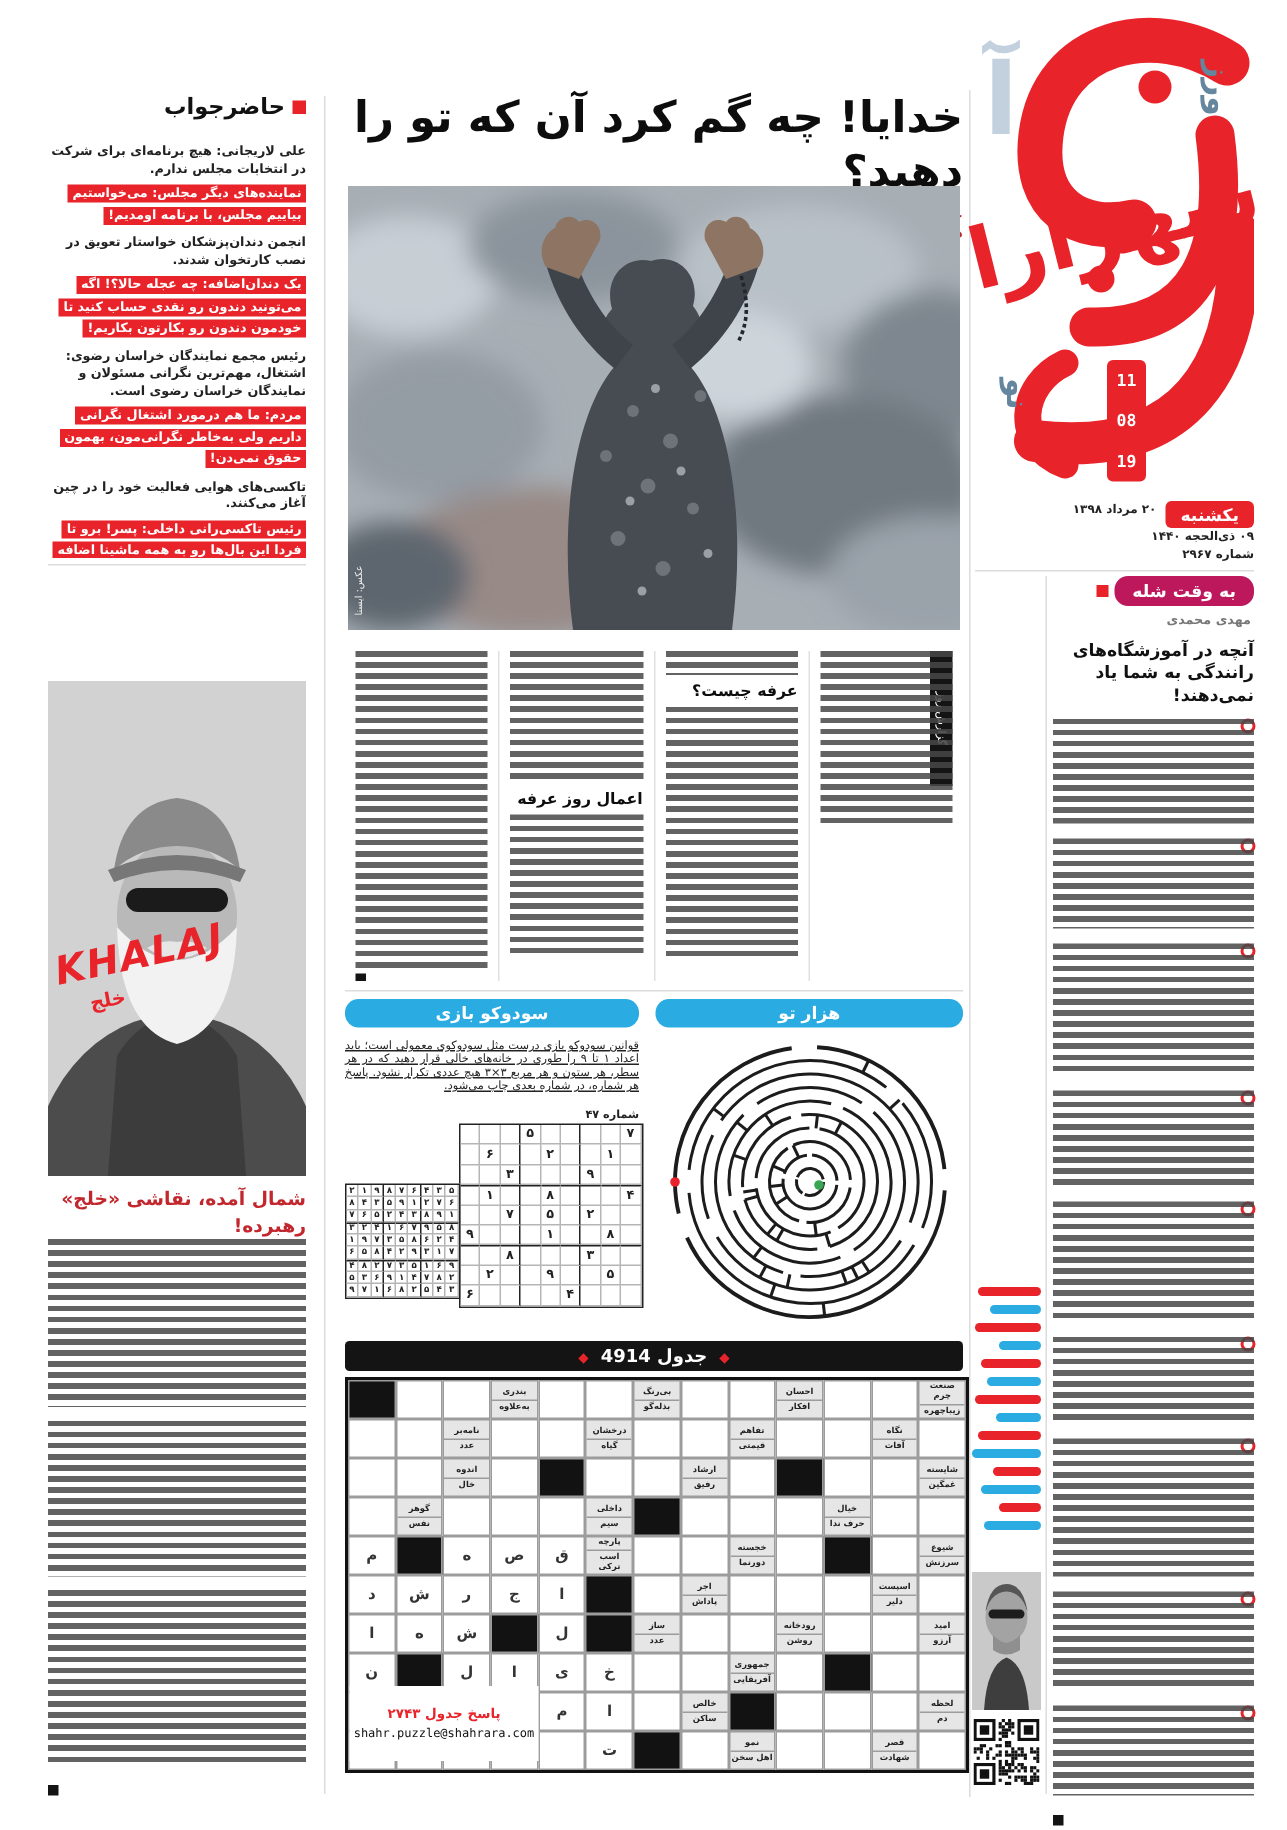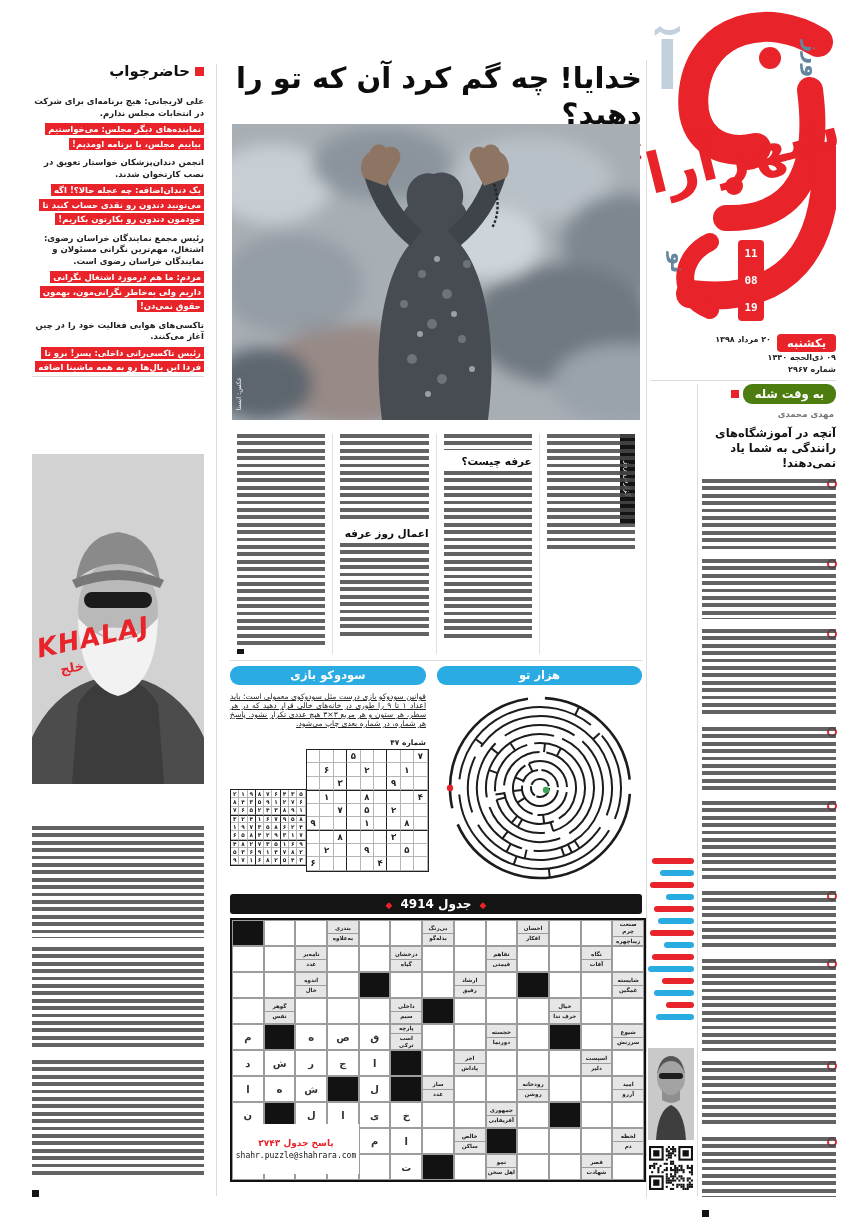--- a/index.html
+++ b/index.html
@@ -85,21 +85,21 @@
   
   #promo{left:650px;top:852px;width:44px;}
   .pl{height:6px;border-radius:3px;margin:6px 0;}
   .plr{background:#e8232a;}
   .plb{background:#2aabe2;}
   #portrait{left:648px;top:1048px;width:46px;height:92px;overflow:hidden;}
   #qr{left:649px;top:1146px;width:44px;height:44px;}
   
   #shole{left:702px;top:384px;width:134px;}
   .shole-head{display:flex;justify-content:flex-start;align-items:center;gap:4px;}
-  .pill-black{background:#4d7c0f;color:#fff;font-weight:bold;font-size:11.5px;padding:3px 12px;border-radius:9px;}
+  .pill-black{background:#be185d;color:#fff;font-weight:bold;font-size:11.5px;padding:3px 12px;border-radius:9px;}
   .red-sq{width:8px;height:8px;background:#e8232a;}
   .shole-author{font-size:8.5px;font-weight:bold;color:#777;margin:5px 2px 0;text-align:right;}
   .shole-lead{font-size:11.5px;font-weight:bold;line-height:15px;margin:7px 0 8px;text-align:right;}
   .para{position:relative;margin-bottom:10px;}
   .ring{position:absolute;right:-1px;top:0;width:6px;height:6px;border:2px solid #e8232a;border-radius:50%;background:#fff;}
   .endsq{width:7px;height:7px;background:#141414;float:left;margin-top:3px;}
 </style>
 </head>
 <body>
 
@@ -678,20 +678,21 @@
       <ellipse cx="86" cy="156" rx="40" ry="50" fill="#b9b9b9"></ellipse>
       <path d="M46 164 Q48 232 86 242 Q124 232 126 164 Q106 186 86 186 Q66 186 46 164 Z" fill="#f2f2f2"></path>
       <path d="M66 178 Q86 192 106 178 Q96 172 86 174 Q76 172 66 178 Z" fill="#e6e6e6"></path>
       <rect x="52" y="138" width="68" height="16" rx="8" fill="#1b1b1b"></rect>
       <path d="M44 126 Q50 82 86 78 Q122 82 128 126 Q110 110 86 110 Q62 110 44 126 Z" fill="#8a8a8a"></path>
       <path d="M40 126 Q86 106 132 126 L128 134 Q86 118 44 134 Z" fill="#777"></path>
     </svg>
     <div id="khalaj">KHALAJ</div>
     <div id="khalaj-sig">خلج</div>
   </div>
+  <div class="abs" id="gv-title">شمال آمده، نقاشی «خلج» رهبرده!</div>
   <div class="abs" id="gv-body">
       <div class="ft" style="height: 112px; margin-bottom: 9px;"></div>
       <div class="ft" style="height: 104px; margin-bottom: 9px;"></div>
       <div class="ft" style="height: 118px; margin-bottom: 9px;"></div>
       <div class="endsq"></div>
     </div>
 
   <div class="abs" id="promo">
       <div class="pl plr" style="width: 42px;"></div>
       <div class="pl plb" style="width: 34px;"></div>

